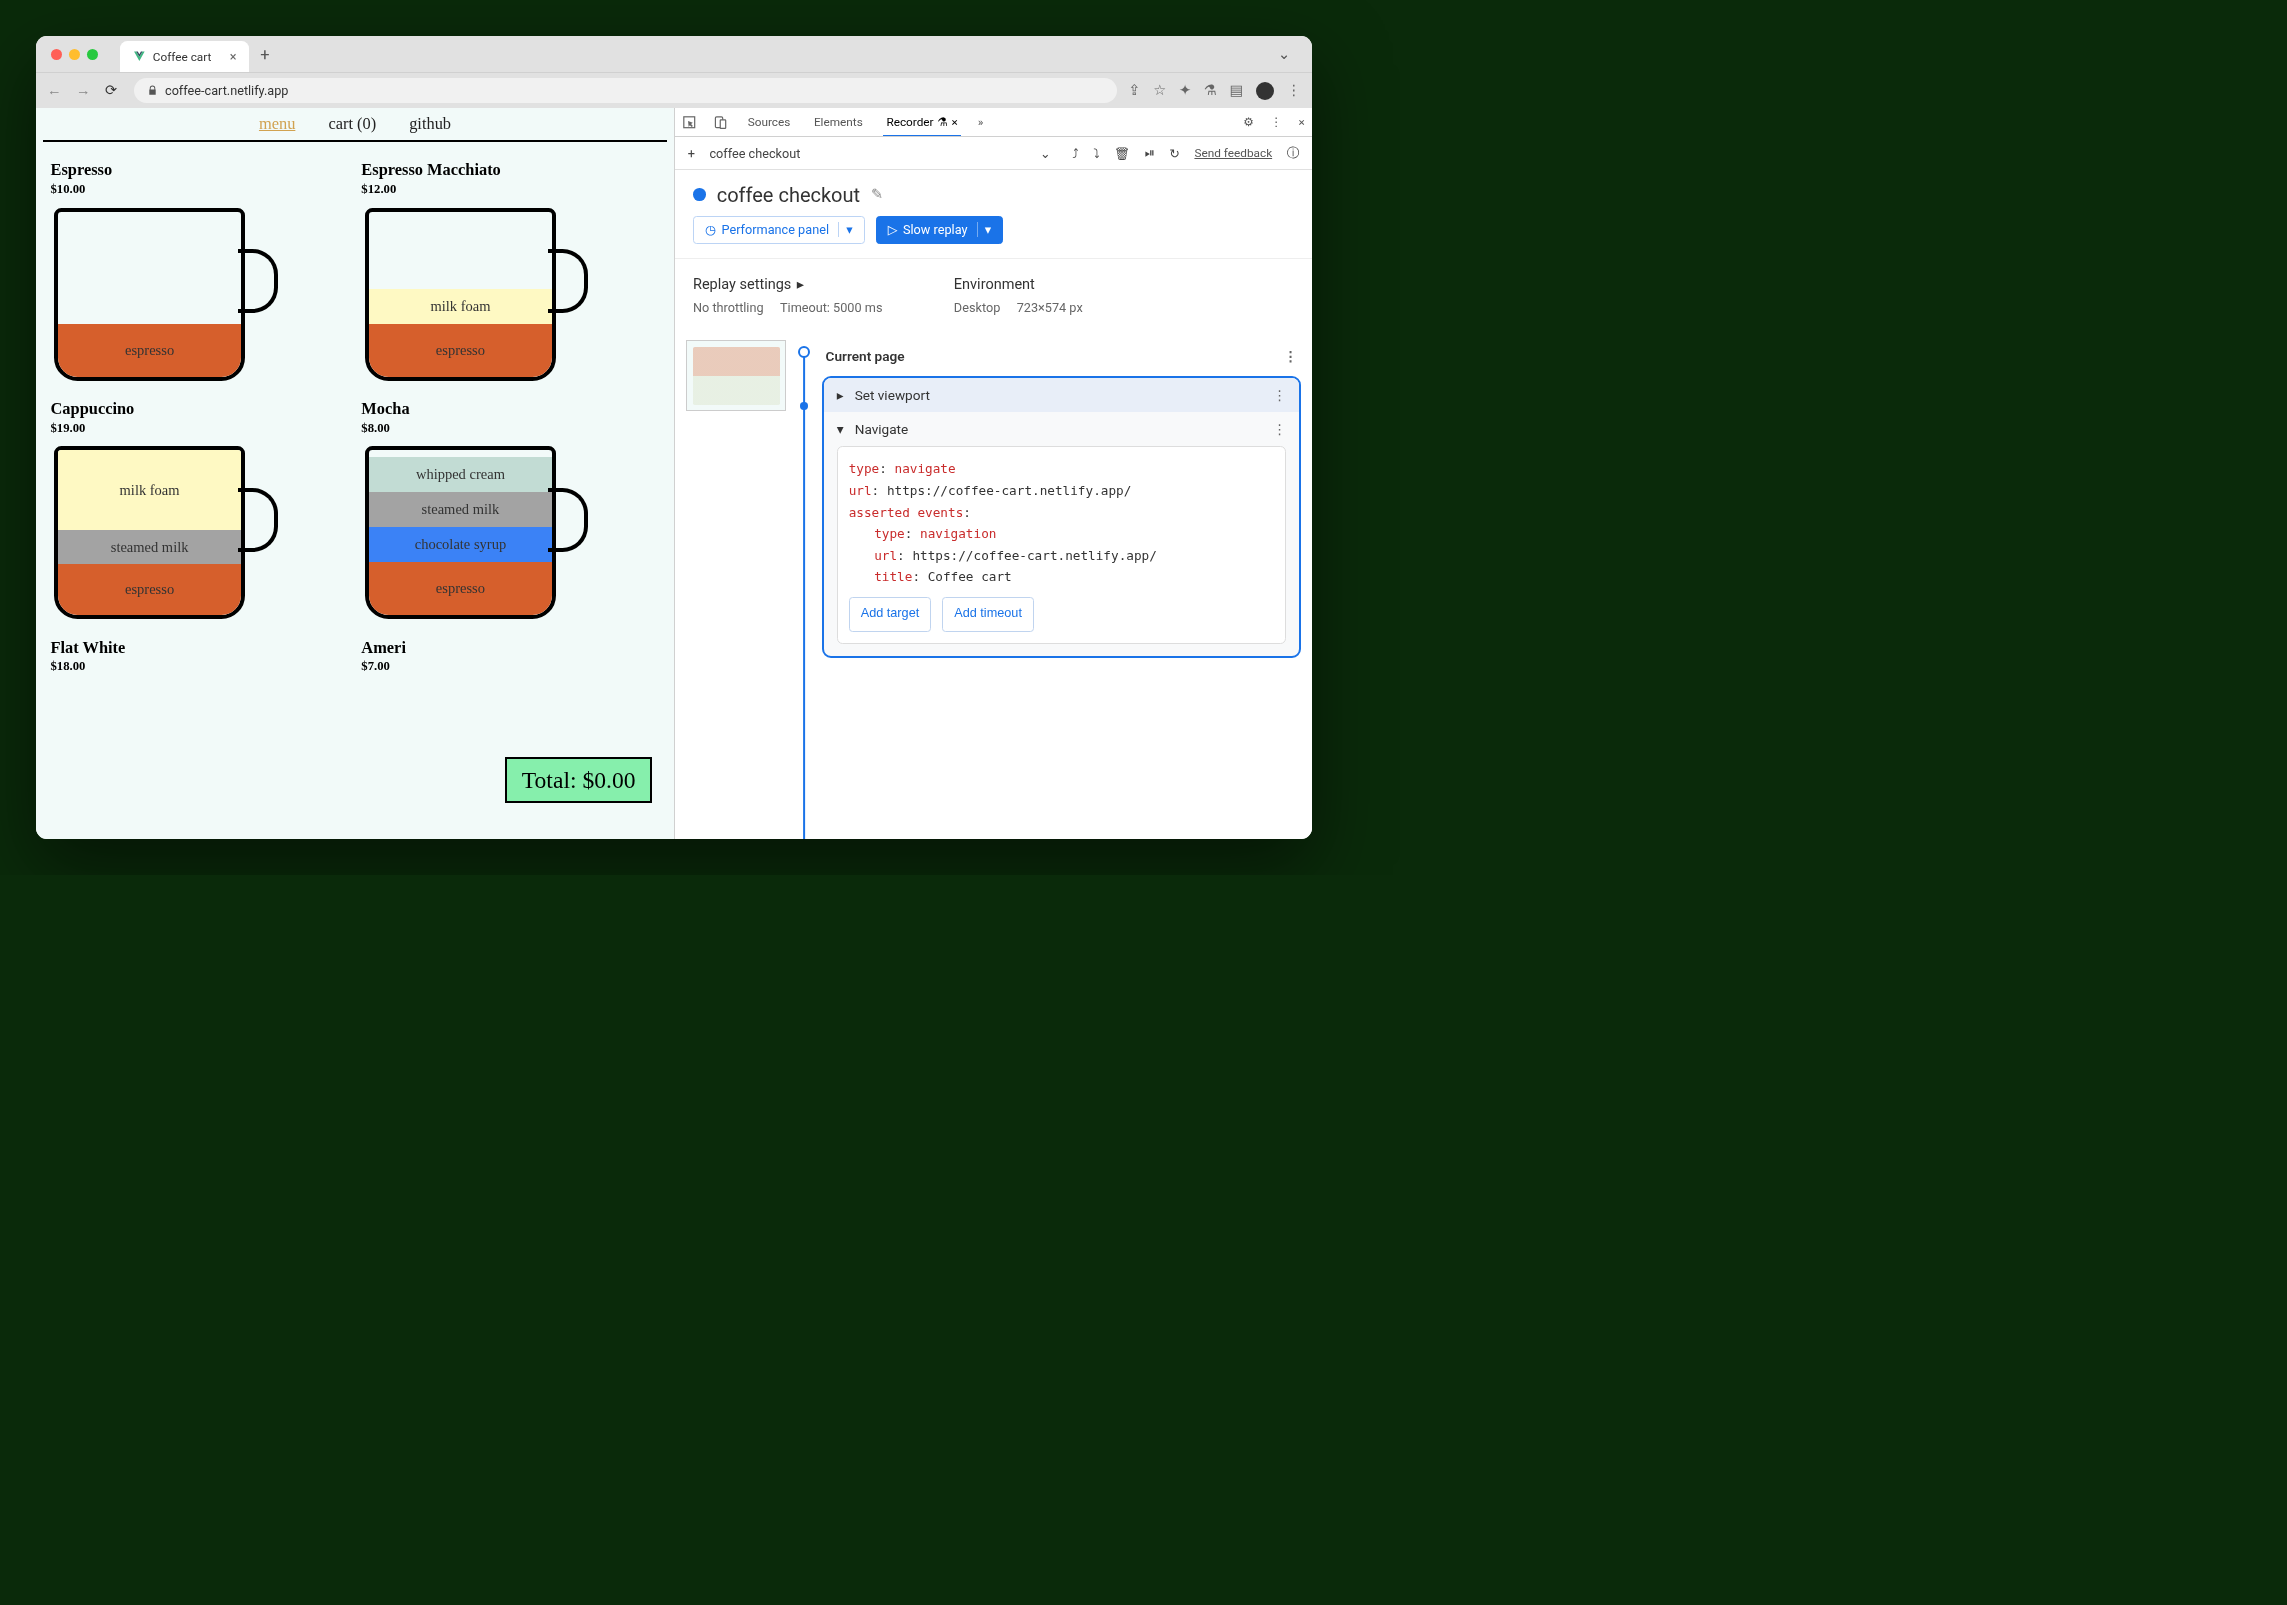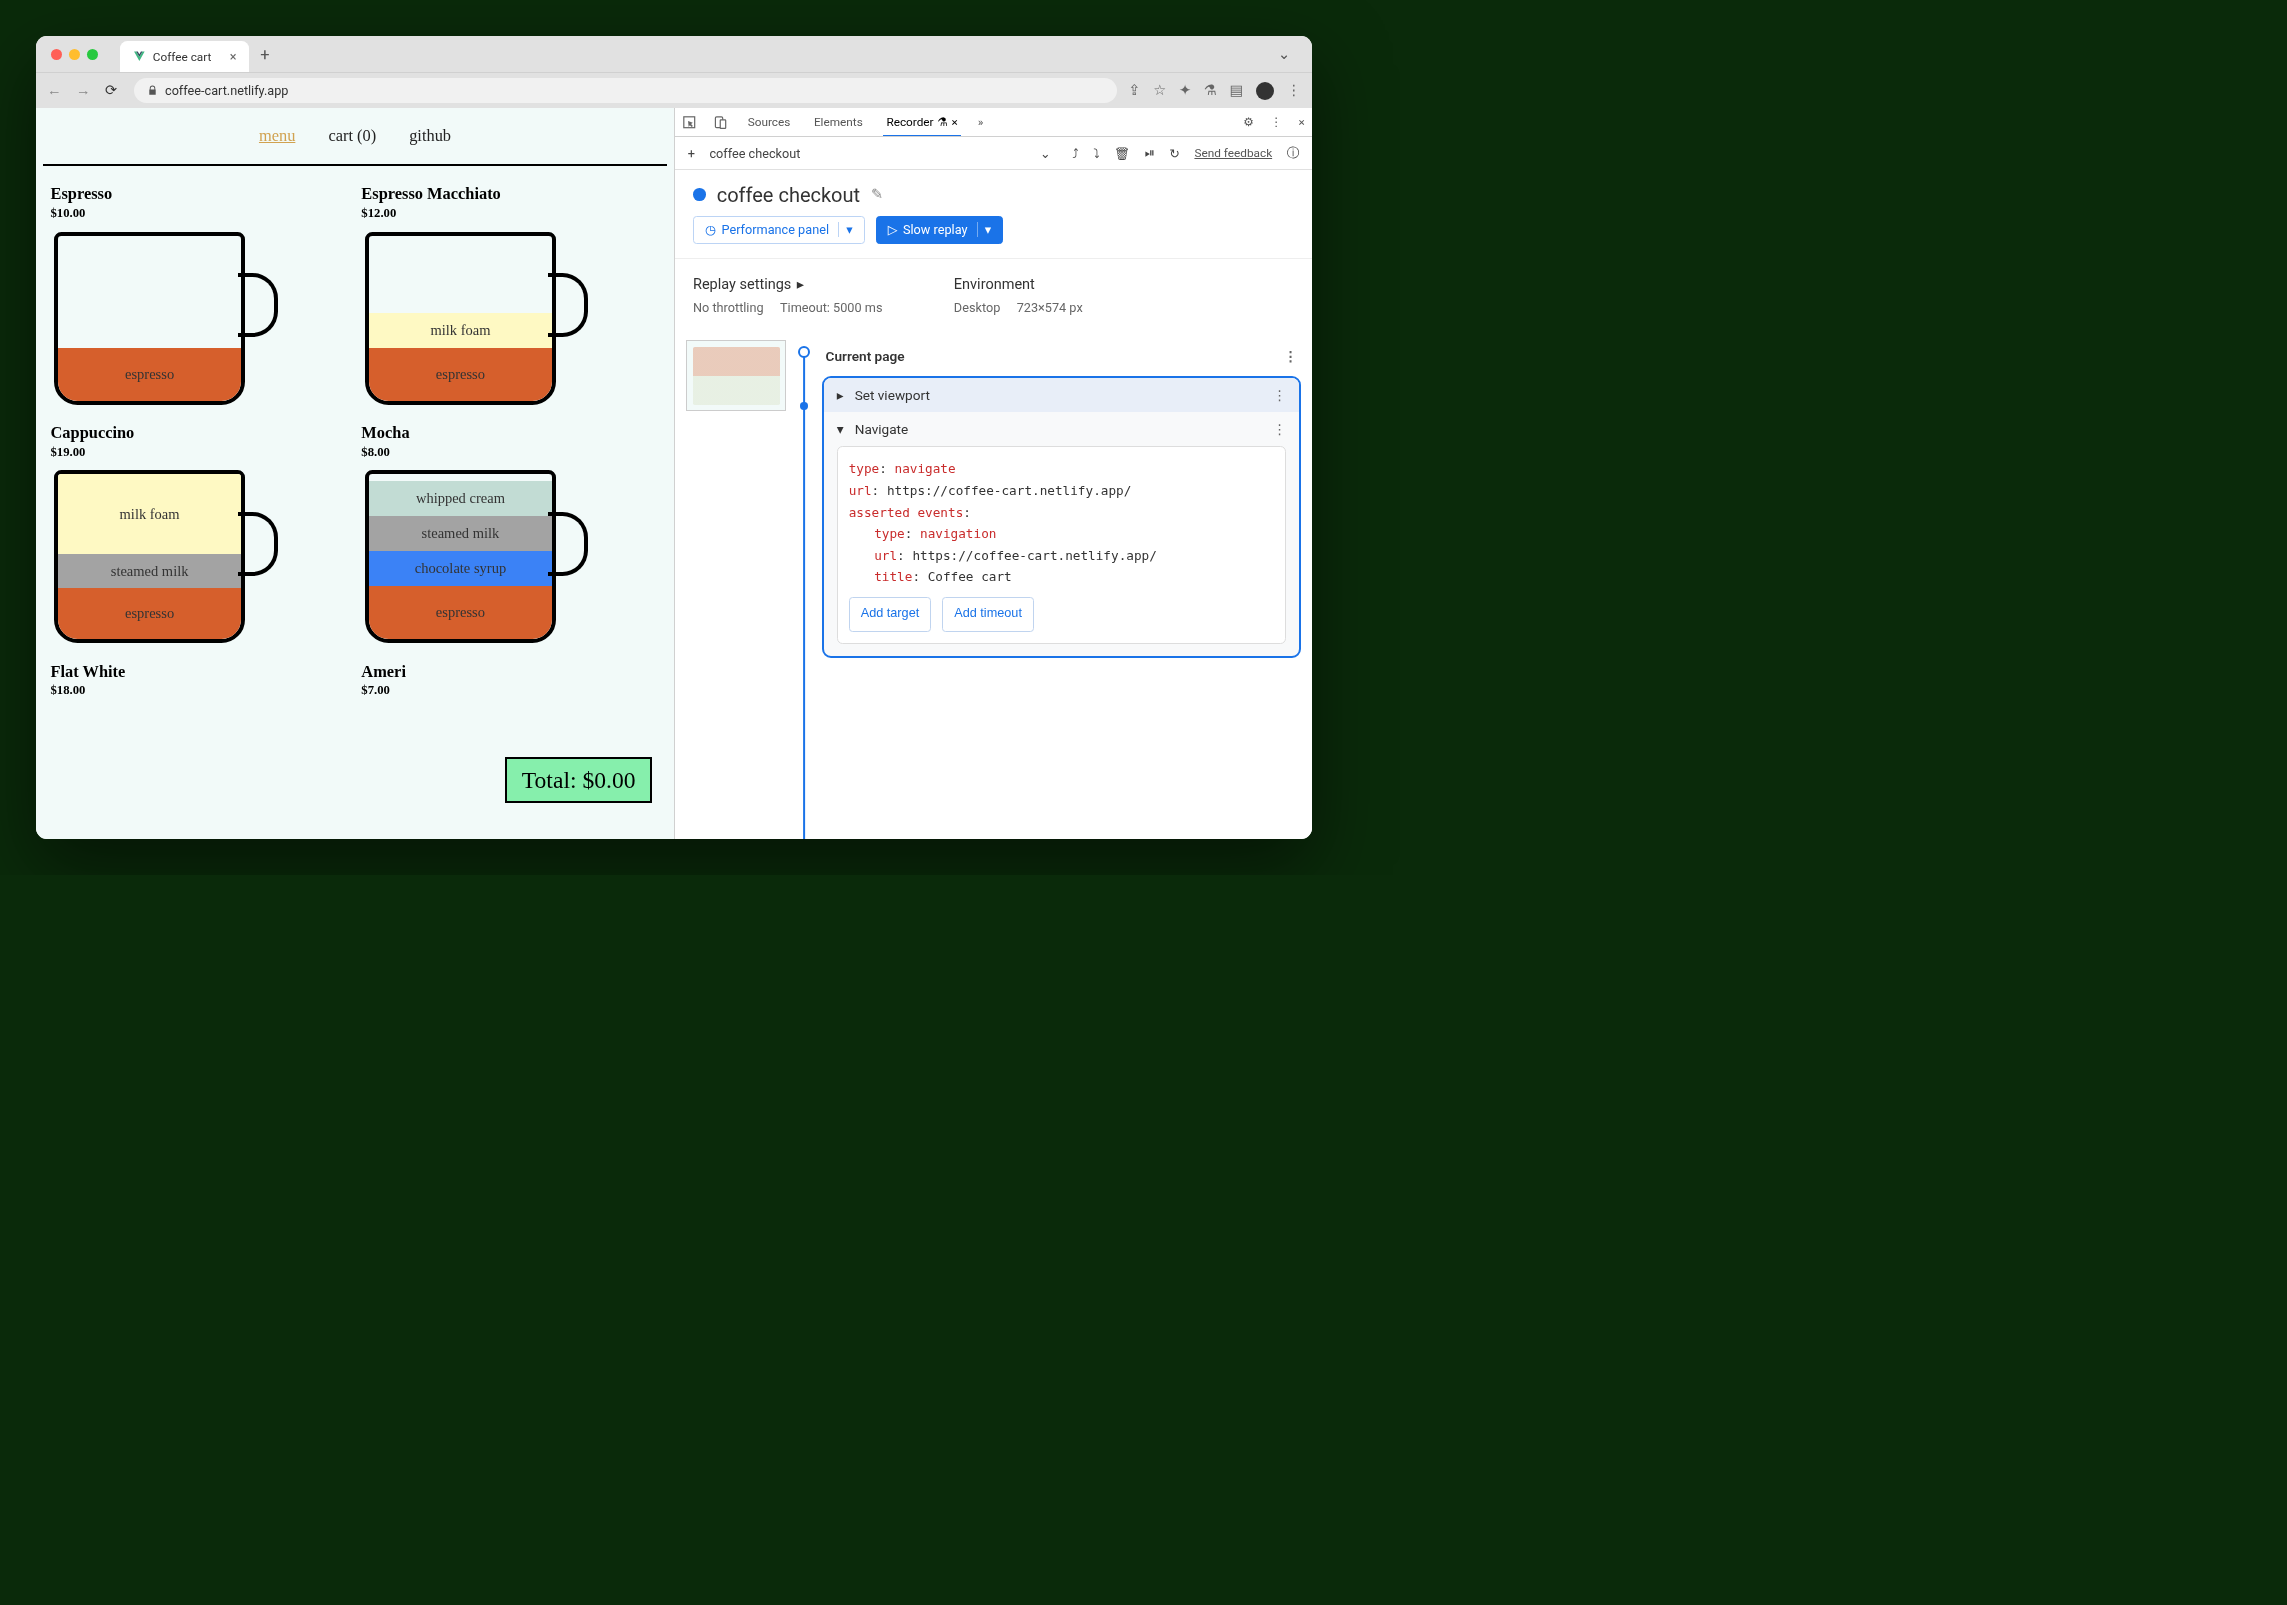--- a/index.html
+++ b/index.html
@@ -20,21 +20,21 @@
 .chevdown { margin-right: 7.3px; color: #555; }
 .addrbar { height: 36px; background: #e1e1e1; display: flex; align-items: center; padding: 0 11px; gap: 11px; flex-shrink: 0; border-top: 0.9px solid #d0d0d0; }
 .navbtn { width: 18px; color: #888; font-size: 14.5px; }
 .navbtn.active { color: #333; }
 .url-pill { flex: 1; height: 25.5px; background: #f1f1f1; border-radius: 12.7px; display: flex; align-items: center; padding: 0 12.7px; font-size: 12.7px; color: #333; gap: 7.3px; }
 .lock { width: 11px; height: 11px; }
 .addr-icons { display: flex; gap: 12.7px; align-items: center; color: #666; font-size: 14.5px; }
 .addr-icons .avatar { width: 18px; height: 18px; background: #333; border-radius: 50%; }
 .content { flex: 1; display: flex; overflow: hidden; }
 .page { flex: 0 0 50%; background: #f2faf9; overflow: hidden; position: relative; }
-.page-nav { display: flex; justify-content: center; gap: 33px; padding: 18px 0; font-family: Georgia, serif; font-size: 16.4px; color: #222; border-bottom: 2.7px solid #000; margin: 0 7.3px; }
+.page-nav { display: flex; justify-content: center; gap: 33px; padding: 6px 0; font-family: Georgia, serif; font-size: 16.4px; color: #222; border-bottom: 2.7px solid #000; margin: 0 7.3px; }
 .page-nav .active { color: #d1a250; text-decoration: underline; }
 .grid { display: grid; grid-template-columns: 1fr 1fr; gap: 12.7px; padding: 18px 14.5px; }
 .prod-title { font-family: Georgia, serif; font-weight: bold; font-size: 16.4px; }
 .prod-price { font-family: Georgia, serif; font-weight: bold; font-size: 12.7px; margin-top: 1.8px; margin-bottom: 7.3px; }
 .mug { width: 236px; height: 182px; position: relative; }
 .cup { position: absolute; left: 3.6px; top: 3.6px; width: 191px; height: 173px; border: 4.5px solid #000; border-radius: 7.3px 7.3px 23.6px 23.6px; background: #f2faf9; overflow: hidden; display: flex; flex-direction: column-reverse; }
 .handle { position: absolute; left: 187px; top: 45px; width: 40px; height: 64px; border: 4.5px solid #000; border-left: none; border-radius: 0 25.5px 25.5px 0; }
 .layer { text-align: center; font-family: Georgia, serif; font-size: 14.5px; color: #333; display: flex; align-items: center; justify-content: center; }
 .espresso { background: #d65f2c; height: 53px; }
 .milkfoam { background: #fef9c3; height: 35px; text-align: center; }

